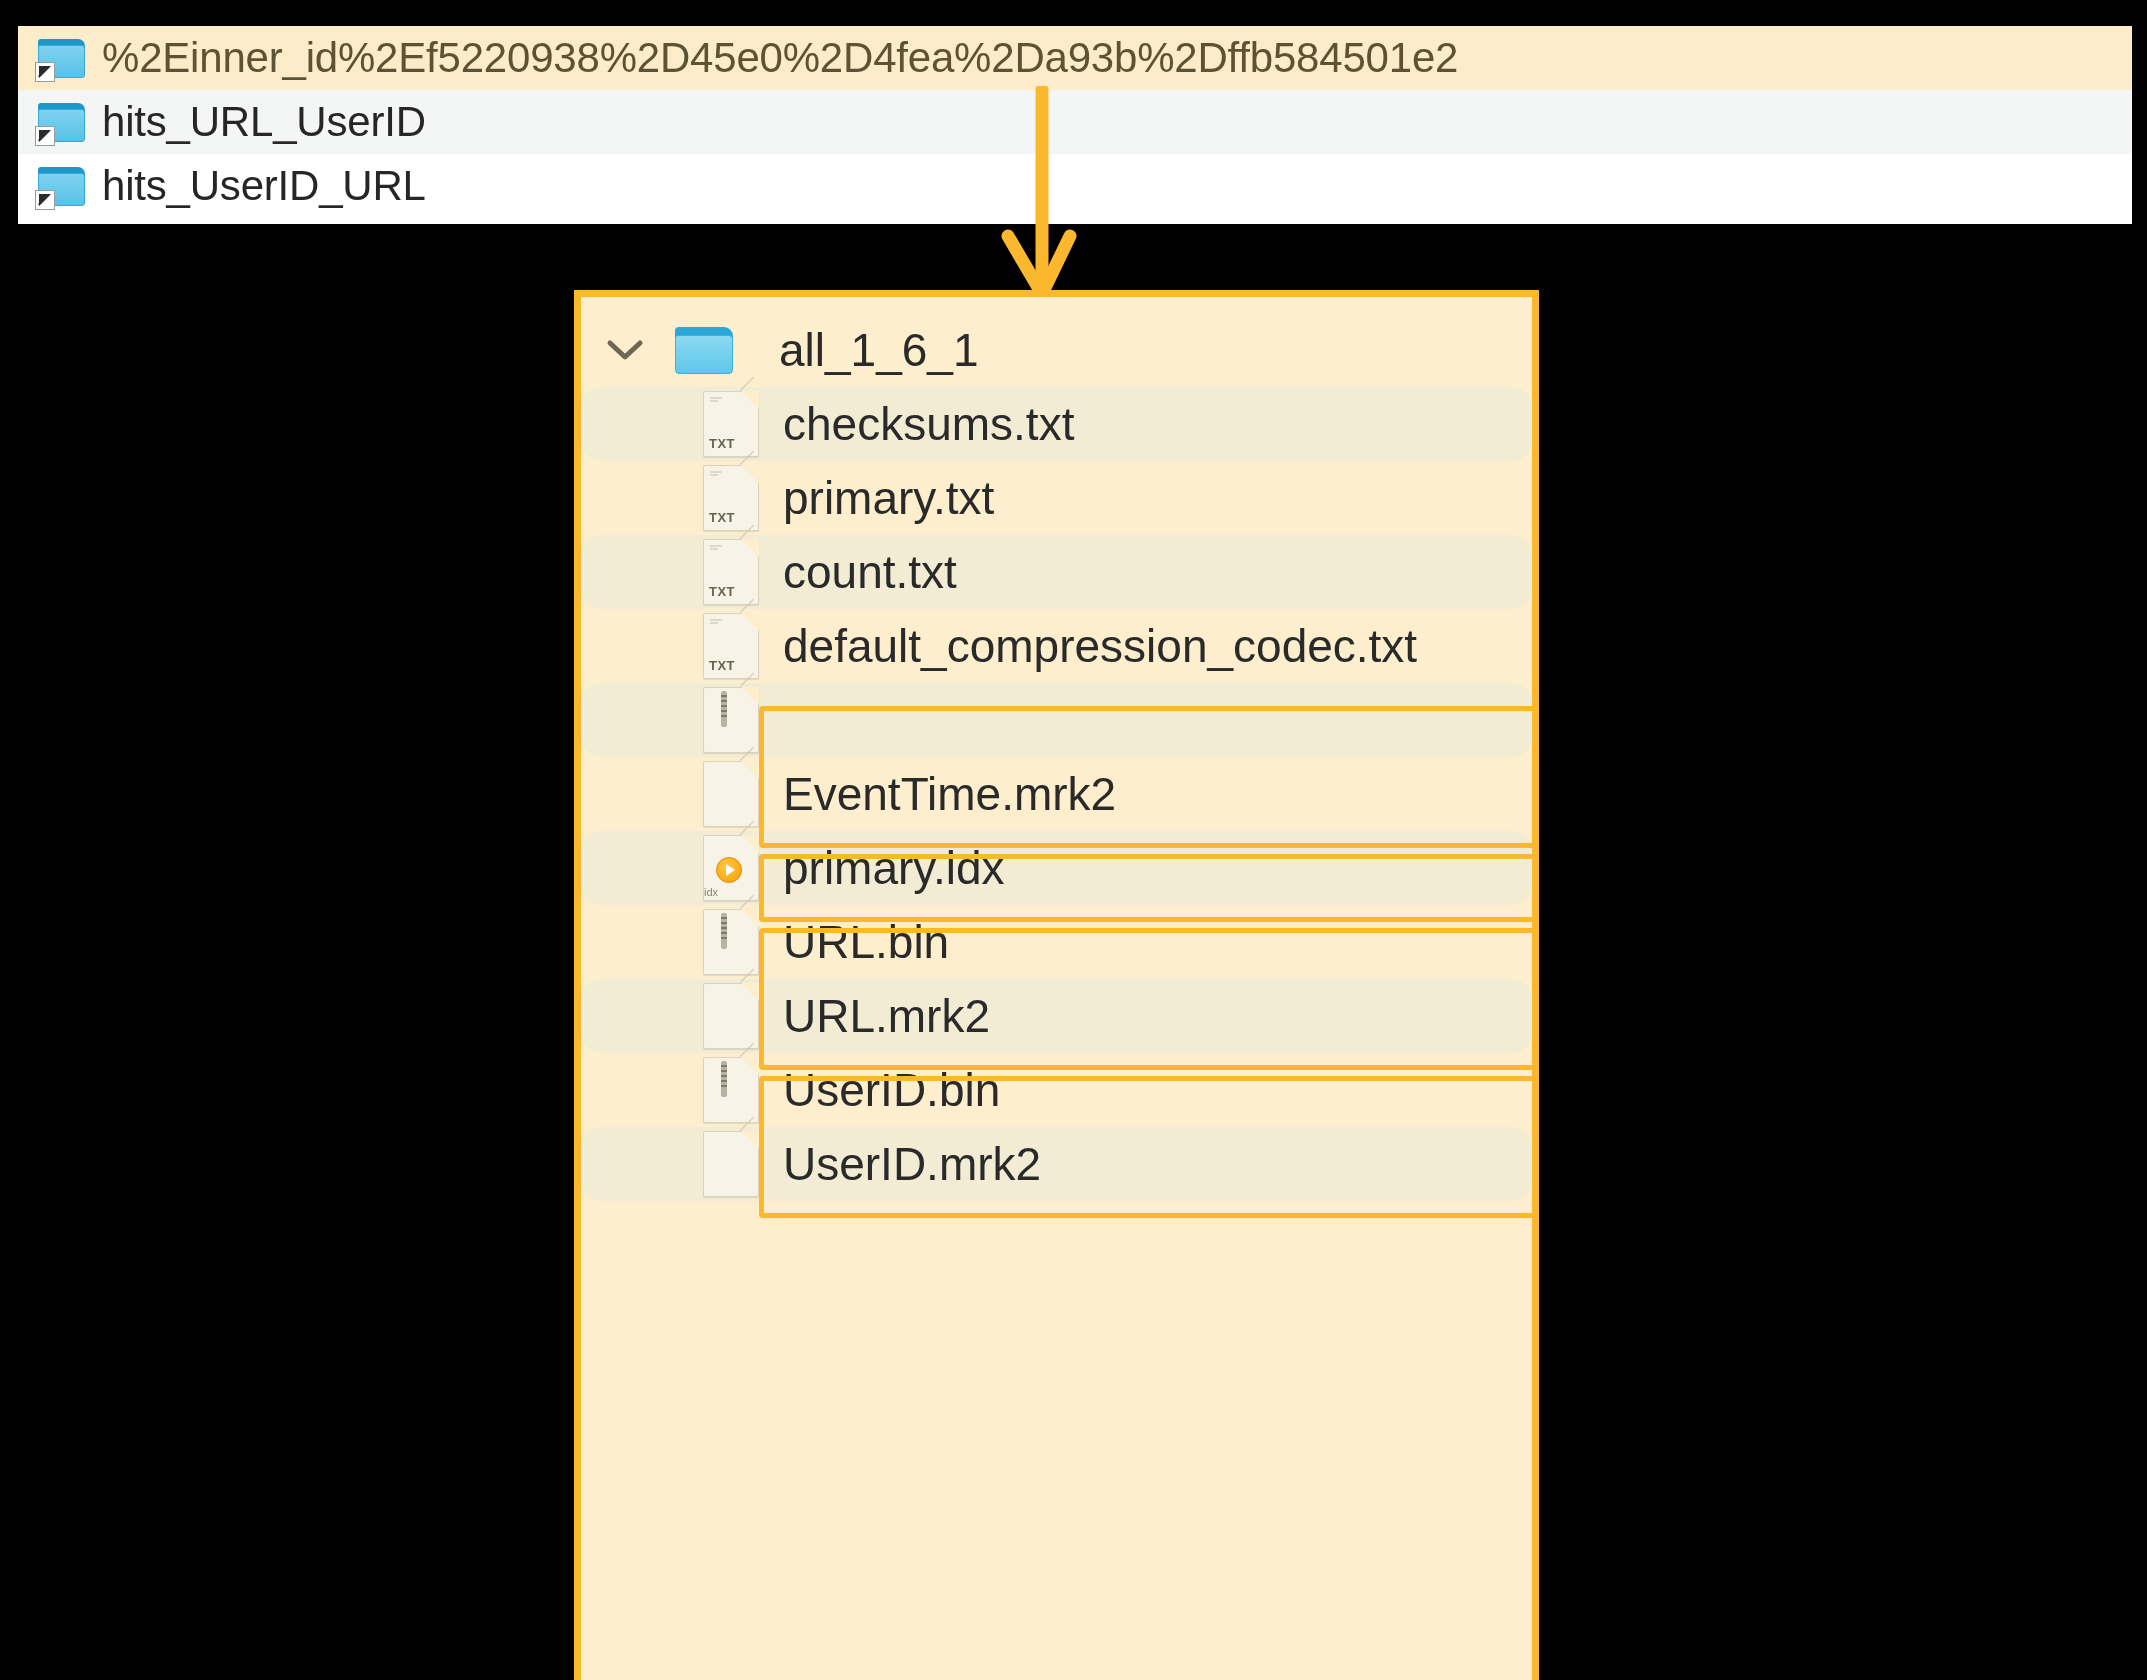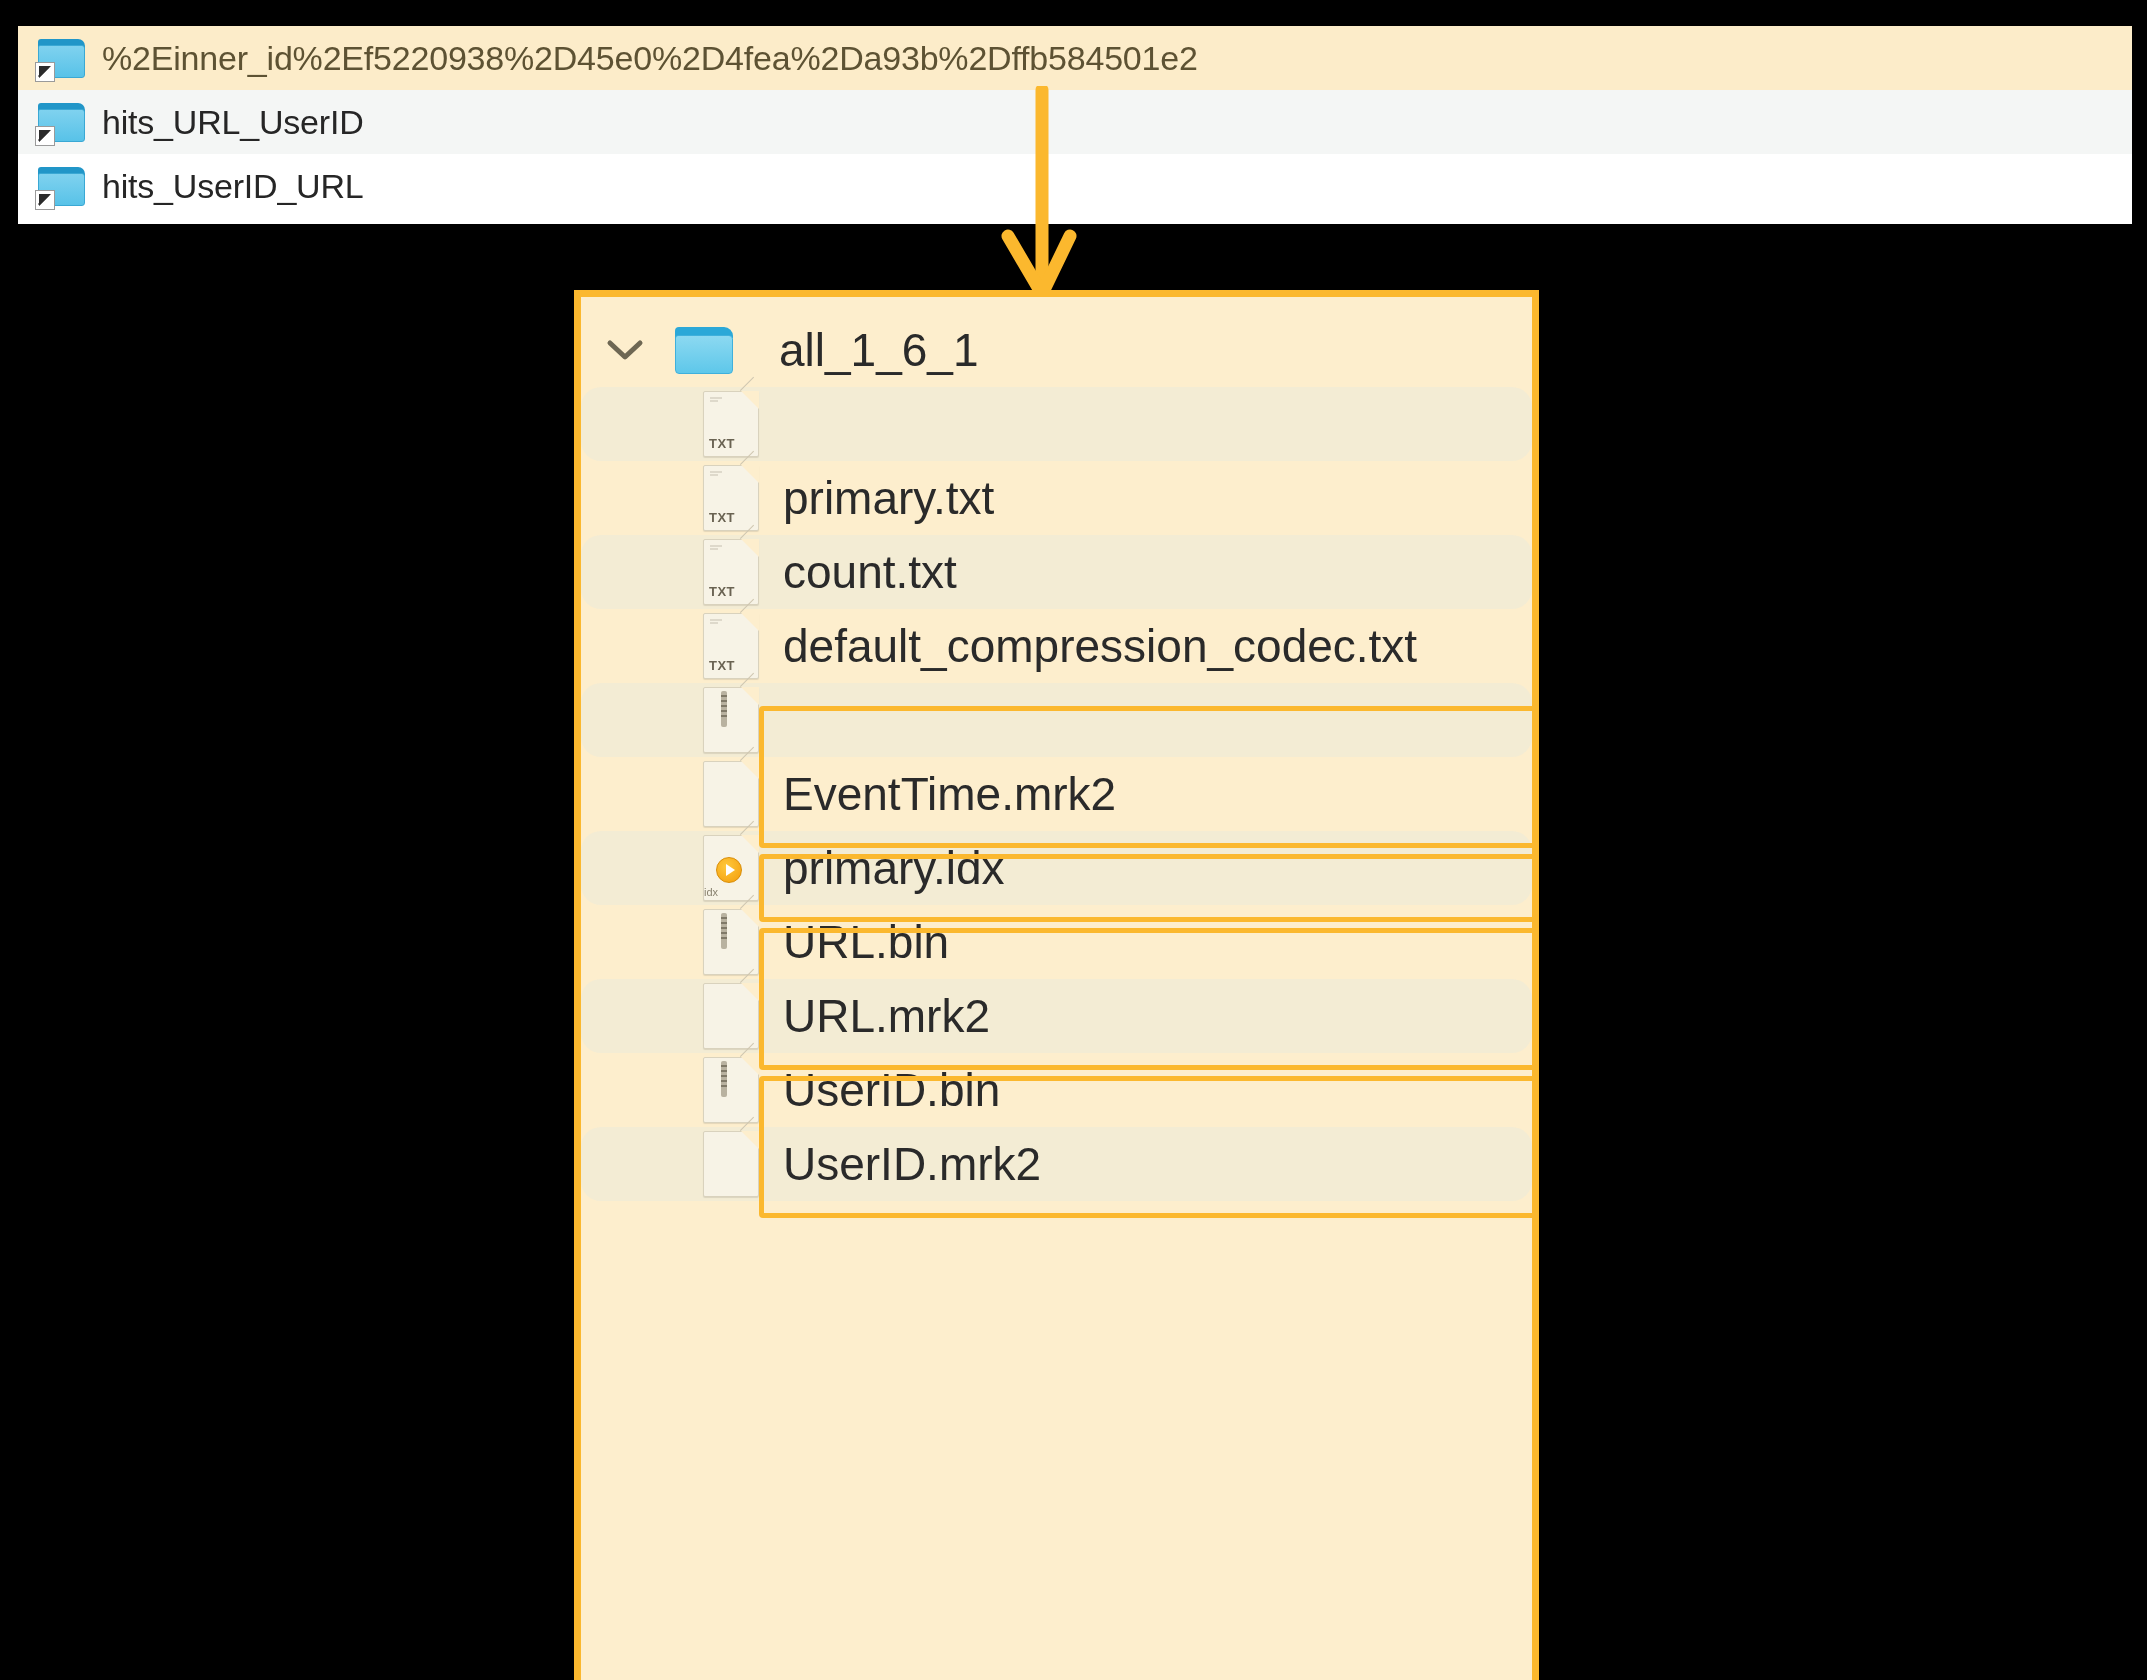--- a/index.html
+++ b/index.html
@@ -81,21 +81,21 @@
     content: "";
     position: absolute;
     left: 2px; top: 13px;
     width: 14px; height: 2px;
     background: #2b2b2b;
     transform: rotate(-45deg);
     transform-origin: 0 0;
   }
 
   .top-label {
-    font-size: 34px;
+    font-size: 42px;
     letter-spacing: -0.2px;
     color: #262626;
   }
   .top-row.sel .top-label { color: #5d5233; }
 
   
   .arrow-svg {
     position: absolute;
     left: 990px;
     top: 86px;
@@ -336,20 +336,21 @@
         <div class="file-row stripe">
           <span class="file-icon">
             <span class="page">
               <span class="corner-line"></span>
             </span>
             <svg class="scribble" viewBox="0 0 16 8">
               <path d="M1 2 H13 M1 5 H9" stroke="#8a8370" stroke-width="1.2" fill="none"></path>
             </svg>
             <span class="badge-txt">TXT</span>
           </span>
+          <span class="file-name">checksums.txt</span>
         </div>
         <div class="file-row">
           <span class="file-icon">
             <span class="page">
               <span class="corner-line"></span>
             </span>
             <svg class="scribble" viewBox="0 0 16 8">
               <path d="M1 2 H13 M1 5 H9" stroke="#8a8370" stroke-width="1.2" fill="none"></path>
             </svg>
             <span class="badge-txt">TXT</span>

